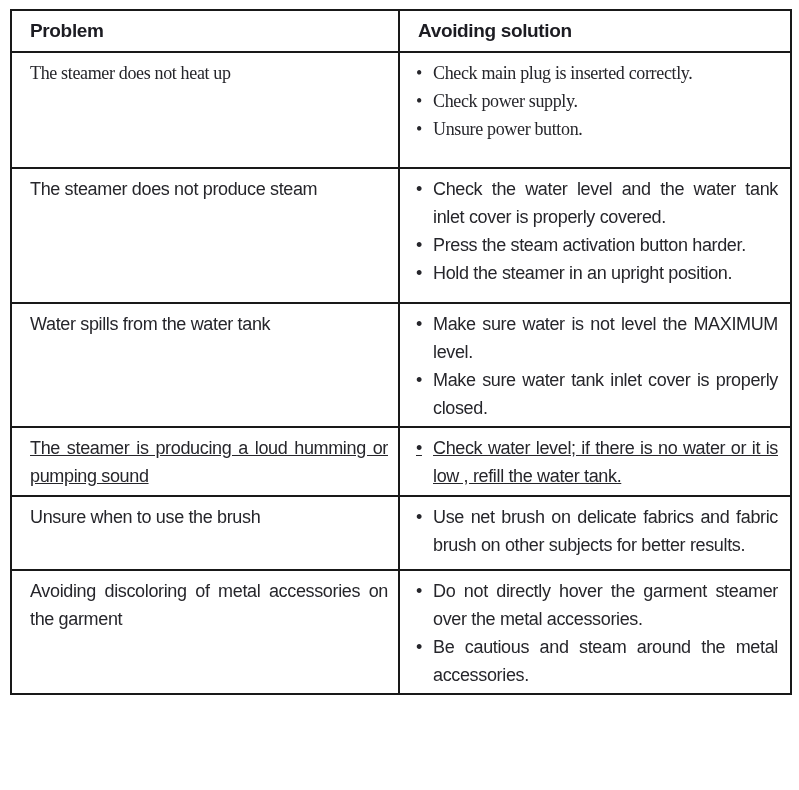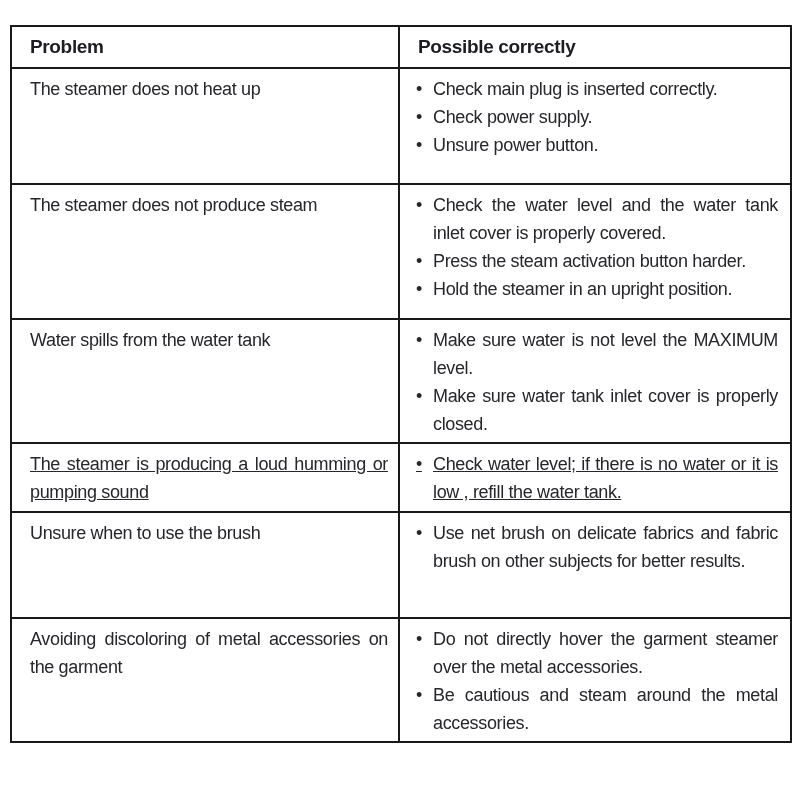--- a/index.html
+++ b/index.html
@@ -13,21 +13,21 @@
   .page {
     position: relative;
     width: 799px;
     height: 790px;
     background: #ffffff;
     overflow: hidden;
   }
   table.manual-table {
     position: absolute;
     left: 10px;
-    top: 25px;
+    top: 9px;
     width: 780px;
     border-collapse: collapse;
     table-layout: fixed;
     color: #26262b;
     font-size: 18px;
     line-height: 28px;
     letter-spacing: -0.35px;
     padding-left: 37px;
   }
   col.col-problem  { width: 388px; }
@@ -57,41 +57,41 @@
   li.solution-item { display: flex; align-items: flex-start; }
   .bullet {
     flex: 0 0 17px;
     width: 17px;
   }
   .sol-text {
     flex: 1 1 auto;
     text-align: justify;
   }
   
-  tr.r0 { height: 116px; }
+  tr.r0 { height: 116px; font-family: Liberation Serif, serif; }
   tr.r1 { height: 135px; }
   tr.r2 { height: 121px; }
   tr.r3 { height: 69px; text-decoration: underline;  }
   tr.r4 { height: 96px;  }
-  tr.r5 { height: 106px; border-radius: 21px;  }
+  tr.r5 { height: 74px; border-radius: 21px;  }
   tr.r6 { height: 114px; }
 </style>
 </head>
 <body>
 
 <div class="page">
   <table class="manual-table">
     <colgroup>
       <col class="col-problem">
       <col class="col-solution">
     </colgroup>
     <thead>
       <tr>
         <th>Problem</th>
-        <th>Possible correctly</th>
+        <th>Avoiding solution</th>
       </tr>
     </thead>
     <tbody>
       <tr class="r0">
         <td class="problem-cell">
           <div class="problem-text">The steamer does not heat up</div>
         </td>
         <td class="solution-cell">
           <ul class="solutions">
             <li class="solution-item">

